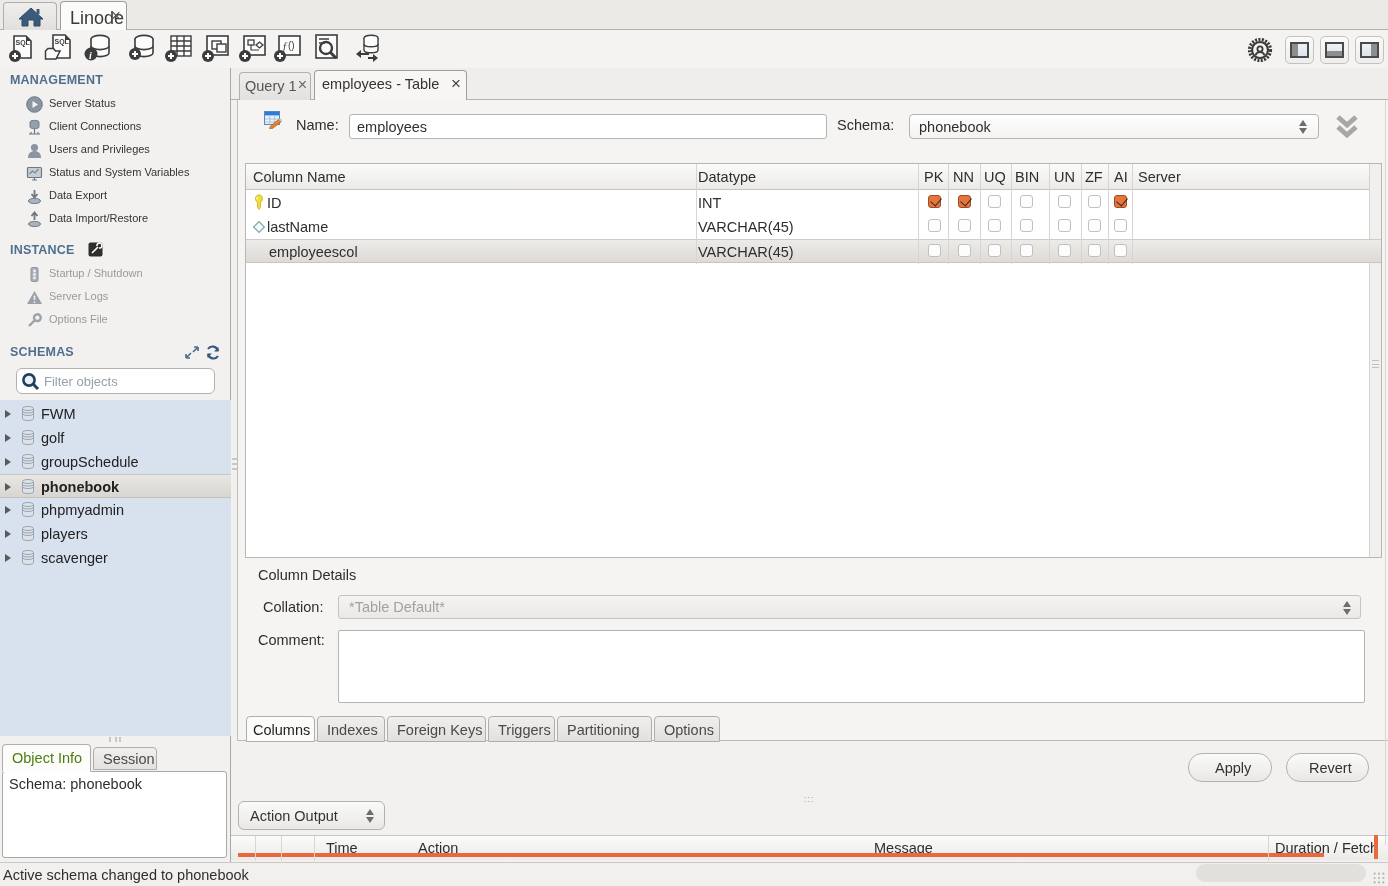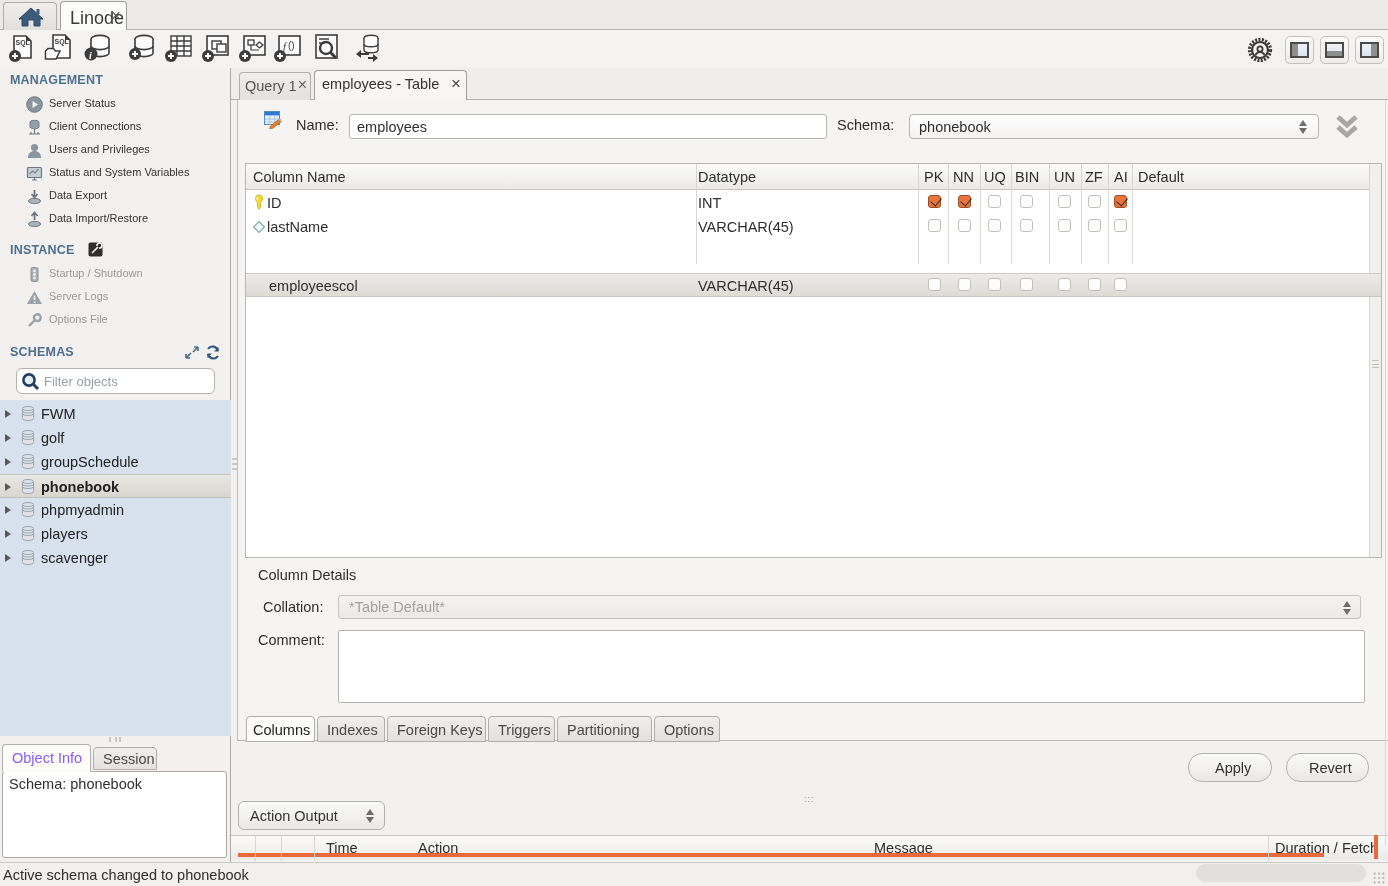--- a/index.html
+++ b/index.html
@@ -82,21 +82,21 @@
 
 
 #aohead { position:absolute; left:0; top:767px; width:1157px; height:25px; background:linear-gradient(#fbfbfa,#ebeae8); border-top:1px solid #c9c7c4; }
 
 
 #statusbar { left:0; top:862px; width:1388px; height:24px; background:#f1f0ee; border-top:1px solid #cbc9c6; }
 
 .spin { position:absolute; top:4px; width:9px; height:16px; }
 .spin:before { content:""; position:absolute; left:0; top:1px; border-left:4.5px solid transparent; border-right:4.5px solid transparent; border-bottom:6px solid #6f6d6a; }
 .spin:after { content:""; position:absolute; left:0; bottom:1px; border-left:4.5px solid transparent; border-right:4.5px solid transparent; border-top:6px solid #6f6d6a; }
-.grow.sel { background:linear-gradient(#ecebe8,#dedbd7); border-top:1px solid #cfccc8; border-bottom:1px solid #c9c6c2; height:24px;margin-top:34px; }
+.grow.sel { background:linear-gradient(#ecebe8,#dedbd7); border-top:1px solid #cfccc8; border-bottom:1px solid #c9c6c2; height:24px; }
 .ticon { position:absolute; top:0; width:30px; height:32px; }
 </style>
 </head>
 <body>
 <div id="stage">
 
   <div class="abs" id="toptabs"></div>
   <div class="abs" id="hometab">
     <svg width="26" height="22" viewBox="0 0 26 22" style="position:absolute;left:14px;top:3px">
       <path d="M13 2 L25 13 L22 13 L22 20 L16 20 L16 14 L10 14 L10 20 L4 20 L4 13 L1 13 Z" fill="#3c5a7a" stroke="#2c4a68" stroke-width="1"></path>
@@ -374,21 +374,21 @@
 <path d="M2.5 8.5 c0 1.3 2.5 2 5.5 2 s5.5 -0.7 5.5 -2" fill="none"></path>
 <path d="M2.5 6 c0 1.3 2.5 2 5.5 2 s5.5 -0.7 5.5 -2" fill="none"></path>
 <ellipse cx="8" cy="3.5" rx="5.5" ry="2"></ellipse>
 </g>
         </svg>
         <div class="txt">scavenger</div>
       </div>
   </div>
 
   <div class="btab on" style="left:2px;top:744px;width:89px;height:28px;z-index:3;">
-      <span style="position:absolute;left:9px;top:5px;color:#8b5cf6">Object Info</span>
+      <span style="position:absolute;left:9px;top:5px;color:#4d7c0f">Object Info</span>
     </div>
   <div class="btab" style="left:93px;top:747px;width:64px;height:23px;">
       <span style="position:absolute;left:9px;top:3px;text-align:right;">Session</span>
     </div>
   <div class="abs" id="objinfo">
       <span style="position:absolute;left:6px;top:4px;">Schema: phonebook</span>
     </div>
 
   <div class="abs" id="main">
     <div id="qtabrow"></div>
@@ -430,21 +430,21 @@
         <div class="ghead" style="width:1135px;"></div>
         <span class="gtxt" style="left:7px;top:5px">Column Name</span>
         <span class="gtxt" style="left:452px;top:5px">Datatype</span>
         <span class="gtxt" style="left:678px;top:5px">PK</span>
         <span class="gtxt" style="left:707px;top:5px">NN</span>
         <span class="gtxt" style="left:738px;top:5px">UQ</span>
         <span class="gtxt" style="left:769px;top:5px">BIN</span>
         <span class="gtxt" style="left:808px;top:5px">UN</span>
         <span class="gtxt" style="left:839px;top:5px">ZF</span>
         <span class="gtxt" style="left:868px;top:5px">AI</span>
-        <span class="gtxt" style="left:892px;top:5px">Default</span>
+        <span class="gtxt" style="left:892px;top:5px">Server</span>
 
         <div class="gvline" style="left:450px;height:100px"></div>
         <div class="gvline" style="left:672px;height:100px"></div>
         <div class="gvline" style="left:702px;height:100px"></div>
         <div class="gvline" style="left:734px;height:100px"></div>
         <div class="gvline" style="left:765px;height:100px"></div>
         <div class="gvline" style="left:803px;height:100px"></div>
         <div class="gvline" style="left:835px;height:100px"></div>
         <div class="gvline" style="left:862px;height:100px"></div>
         <div class="gvline" style="left:886px;height:100px"></div>

